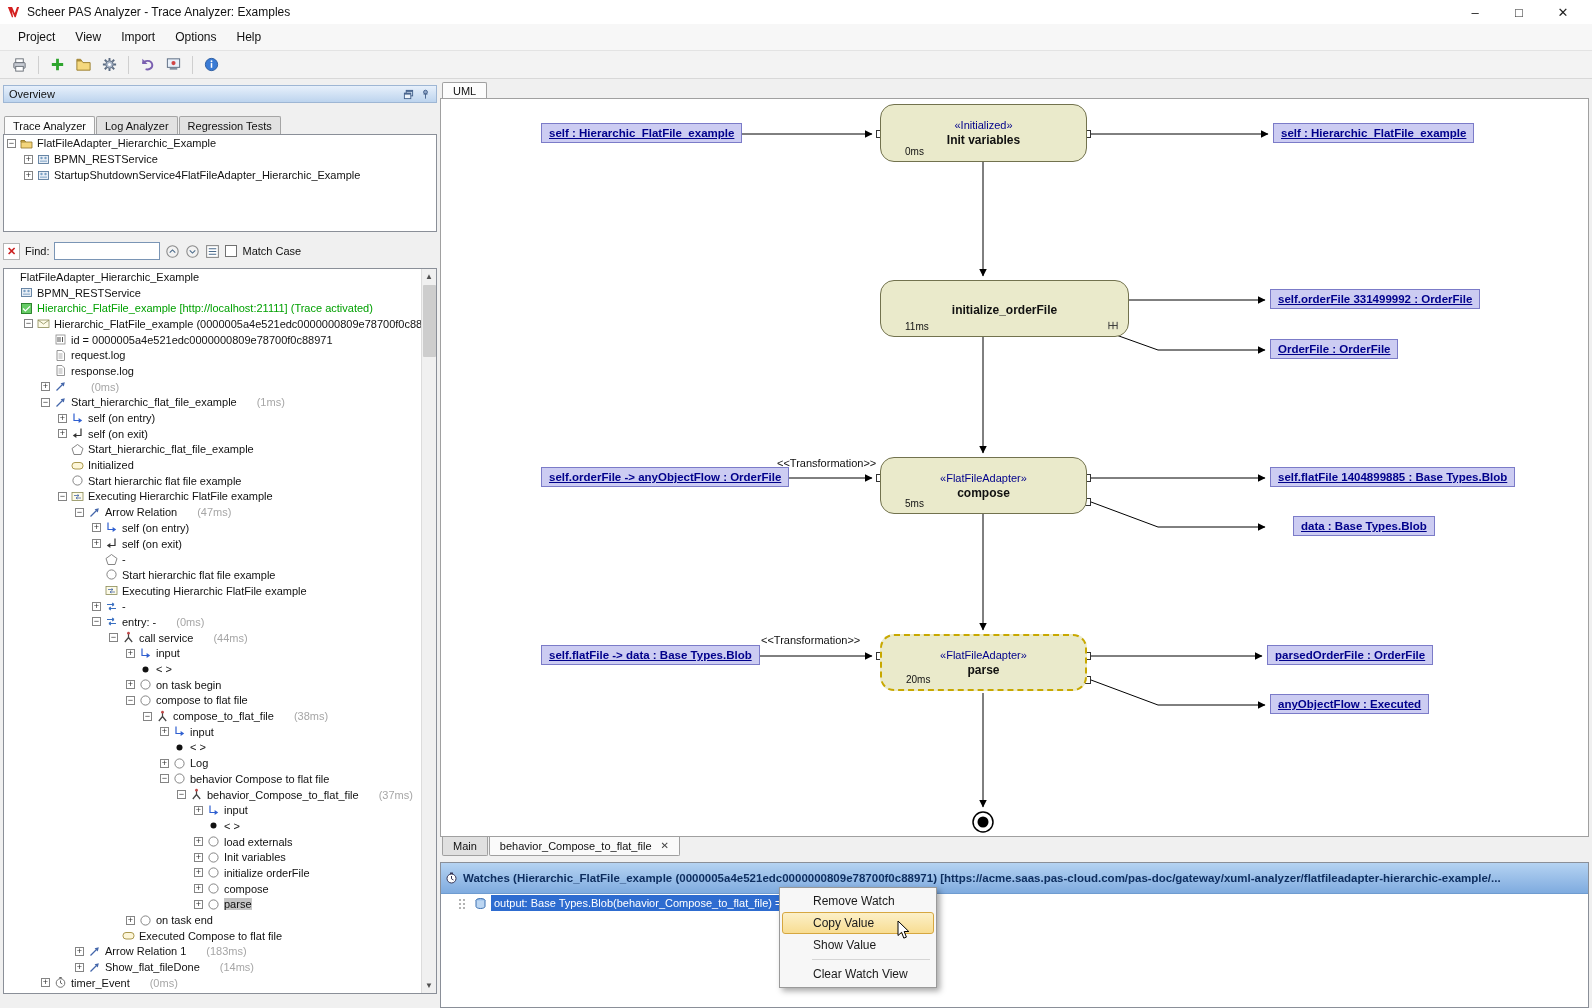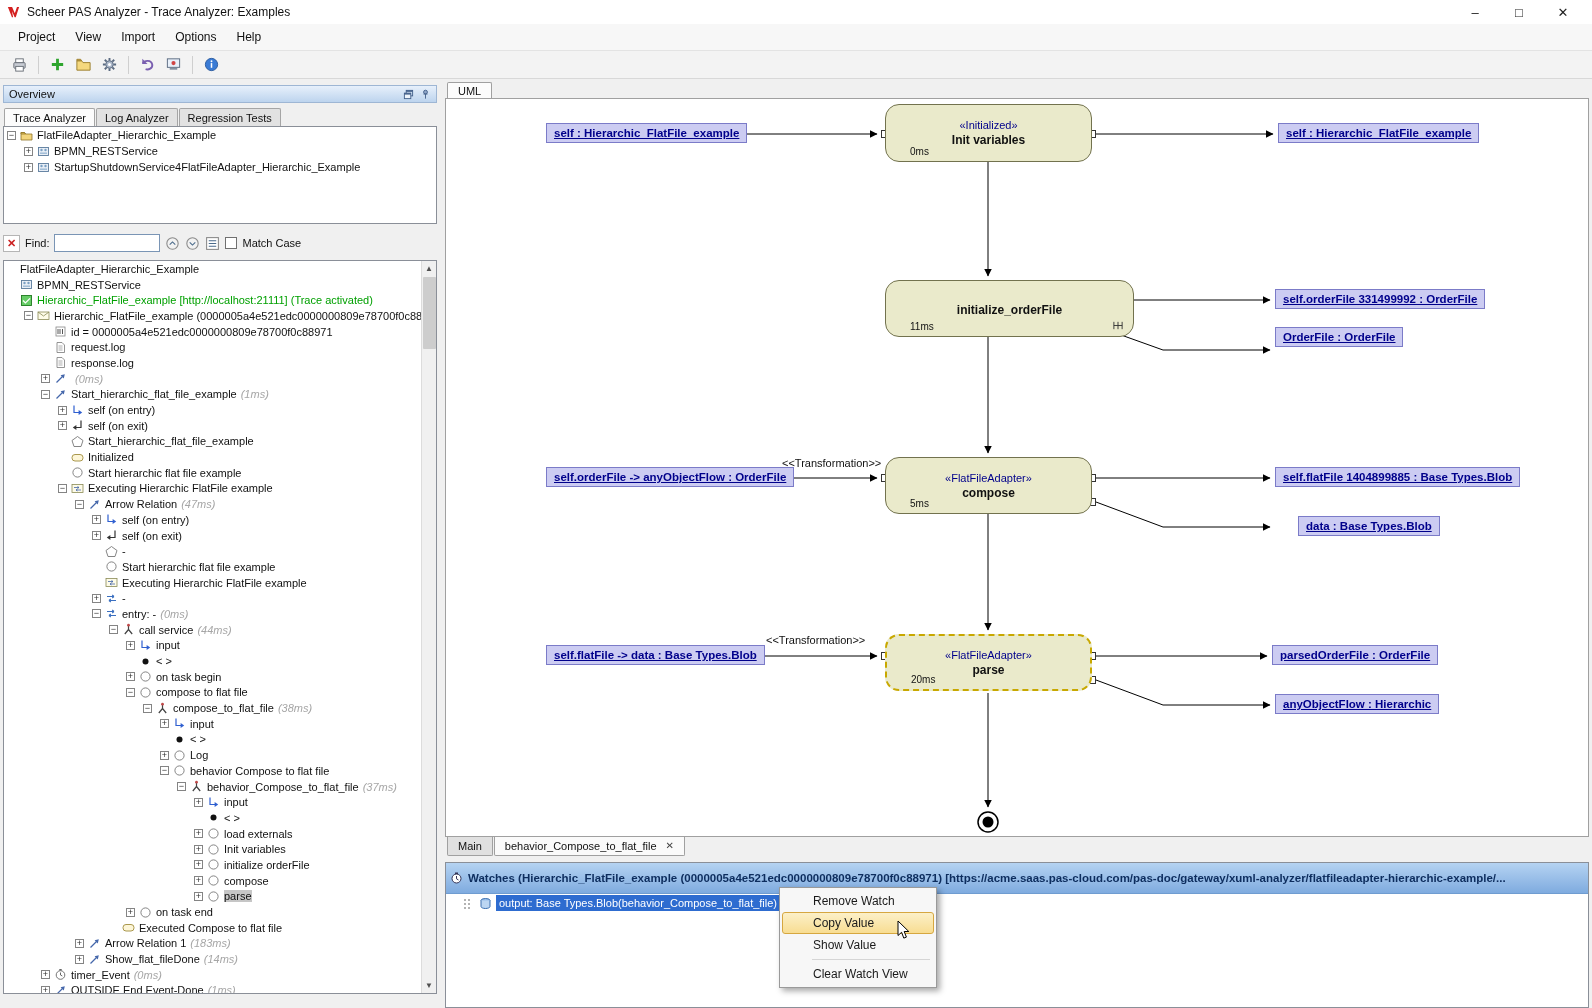--- a/index.html
+++ b/index.html
@@ -18,21 +18,21 @@
   .tool-btn{width:23px;height:23px;display:flex;align-items:center;justify-content:center;border-radius:2px;}
   .tool-btn svg{width:17px;height:17px;display:block;}
   .tool-sep{width:1px;height:18px;background:#cfcfcf;margin:0 4px;}
 
   
   .main{position:absolute;top:79px;left:0;right:0;bottom:0;display:flex;}
   .left-panel{width:440px;flex:none;display:flex;flex-direction:column;padding:6px 3px 14px 3px;}
   .panel-header{height:18px;background:linear-gradient(#e7f0fb,#bdd4ee);border:1px solid #9eb6d4;display:flex;align-items:center;padding:0 5px;}
   .ph-icons{margin-left:auto;display:flex;gap:6px;}
   .ph-icons svg{width:11px;height:11px;display:block;}
-  .lp-tabs{height:21px;display:flex;align-items:flex-end;gap:1px;padding-left:1px;margin-top:2px;}
+  .lp-tabs{height:21px;display:flex;align-items:flex-end;gap:1px;padding-left:1px;margin-top:10px;}
   .lp-tab{padding:3px 8px 2px 8px;background:#e2e2e2;border:1px solid #a5a5a5;border-bottom:none;border-radius:2px 2px 0 0;}
   .lp-tab.active{background:#fcfcfc;}
   .tree-box{background:#fff;border:1px solid #8a8f98;overflow:hidden;position:relative;}
   .top-tree{height:98px;}
   .find-bar{height:24px;display:flex;align-items:center;gap:5px;margin:7px 0 5px 0;}
   .find-close{width:17px;height:17px;border:1px solid #b5b5b5;background:#fff;color:#cc2222;font-weight:bold;font-size:11px;display:flex;align-items:center;justify-content:center;}
   .find-input{width:106px;height:18px;border:1px solid #7a95b5;background:#fff;font-size:11px;padding:0 3px;font-family:"Liberation Sans",sans-serif;}
   .round-btn svg,.sq-btn svg{width:15px;height:15px;display:block;}
   .checkbox{width:12px;height:12px;border:1px solid #707070;background:#fff;display:inline-block;}
   .main-tree{flex:1;}
@@ -40,29 +40,29 @@
   
   .tree-row{display:flex;align-items:center;height:15.7px;white-space:nowrap;padding-left:3px;}
   .top-tree .tree-row{height:16px;}
   .indent{flex:none;display:inline-block;height:1px;}
   .toggle{flex:none;width:9px;height:9px;border:1px solid #848484;background:#fff;font-size:9px;line-height:7px;text-align:center;margin-right:4px;color:#333;}
   .toggle-spacer{flex:none;width:13px;}
   .ticon{flex:none;width:14px;height:13px;margin-right:3px;}
   .ticon svg{width:13px;height:13px;display:block;}
   .tlabel.sel{background:#c6c6c6;}
   .tlabel.green{color:#00a000;}
-  .tsuffix{color:#a6a6a6;margin-left:4px;font-style:italic;}
+  .tsuffix{color:#a6a6a6;margin-left:20px;}
 
   
   .vscroll{position:absolute;top:0;right:0;bottom:0;width:15px;background:#f0f0f0;border-left:1px solid #dcdcdc;}
   .vs-arrow{height:15px;display:flex;align-items:center;justify-content:center;font-size:8px;color:#505050;background:#f0f0f0;}
   .vs-thumb{position:absolute;top:16px;left:1px;width:13px;height:72px;background:#cdcdcd;border-radius:1px;}
 
   
-  .right-panel{flex:1;display:flex;flex-direction:column;margin-left:5px;padding-right:3px;min-width:0;}
+  .right-panel{flex:1;display:flex;flex-direction:column;padding-right:3px;min-width:0;}
   .uml-tab-row{height:19px;display:flex;align-items:flex-end;padding-left:2px;}
   .uml-tab{padding:2px 10px 1px 10px;background:#fcfcfc;border:1px solid #a0a0a0;border-bottom:none;border-radius:2px 2px 0 0;}
   .diagram{position:relative;height:739px;background:#fff;border:1px solid #a0a0a0;overflow:hidden;}
   .diagram svg.wires{position:absolute;left:0;top:0;}
   .node{position:absolute;border:1px solid #72724e;border-radius:14px;background:#eaeacb;display:flex;flex-direction:column;justify-content:center;align-items:center;}
   .node.selected{border:2px dashed #c8a800;}
   .node .stereo{color:#00008b;font-size:11px;}
   .node .nname{font-weight:bold;font-size:12px;margin-top:2px;}
   .node .ntime{position:absolute;left:24px;bottom:4px;font-size:10px;font-weight:normal;}
   .node .fork{position:absolute;right:9px;bottom:3px;}
@@ -830,27 +830,27 @@
             <div class="ntime">5ms</div>
           </div>
           <div class="node selected" style="left: 439px; top: 535px; width: 207px; height: 57px;">
             <div class="stereo">«FlatFileAdapter»</div>
             <div class="nname">parse</div>
             <div class="ntime">20ms</div>
           </div>
           <div class="objlabel" style="left: 100px; top: 24px;">self : Hierarchic_FlatFile_example</div>
           <div class="objlabel" style="left: 832px; top: 24px;">self : Hierarchic_FlatFile_example</div>
           <div class="objlabel" style="left: 829px; top: 190px;">self.orderFile 331499992 : OrderFile</div>
-          <div class="objlabel" style="left: 829px; top: 228px;">OrderFile : OrderFile</div>
+          <div class="objlabel" style="left: 829px; top: 240px;">OrderFile : OrderFile</div>
           <div class="objlabel" style="left: 100px; top: 368px;">self.orderFile -&gt; anyObjectFlow : OrderFile</div>
           <div class="objlabel" style="left: 829px; top: 368px;">self.flatFile 1404899885 : Base Types.Blob</div>
           <div class="objlabel" style="left: 852px; top: 417px;">data : Base Types.Blob</div>
           <div class="objlabel" style="left: 100px; top: 546px;">self.flatFile -&gt; data : Base Types.Blob</div>
           <div class="objlabel" style="left: 826px; top: 546px;">parsedOrderFile : OrderFile</div>
-          <div class="objlabel" style="left: 829px; top: 595px;">anyObjectFlow : Hierarchic</div>
+          <div class="objlabel" style="left: 829px; top: 595px;">anyObjectFlow : Executed</div>
           <div class="annot" style="left: 336px; top: 358px;">&lt;&lt;Transformation&gt;&gt;</div>
           <div class="annot" style="left: 320px; top: 535px;">&lt;&lt;Transformation&gt;&gt;</div>
         </div>
       <div class="bottom-tabs" id="bottom-tabs">
           <div class="btab">
             <span>Main</span>
           </div>
           <div class="btab active">
             <span>behavior_Compose_to_flat_file</span>
             <span class="close">✕</span>

